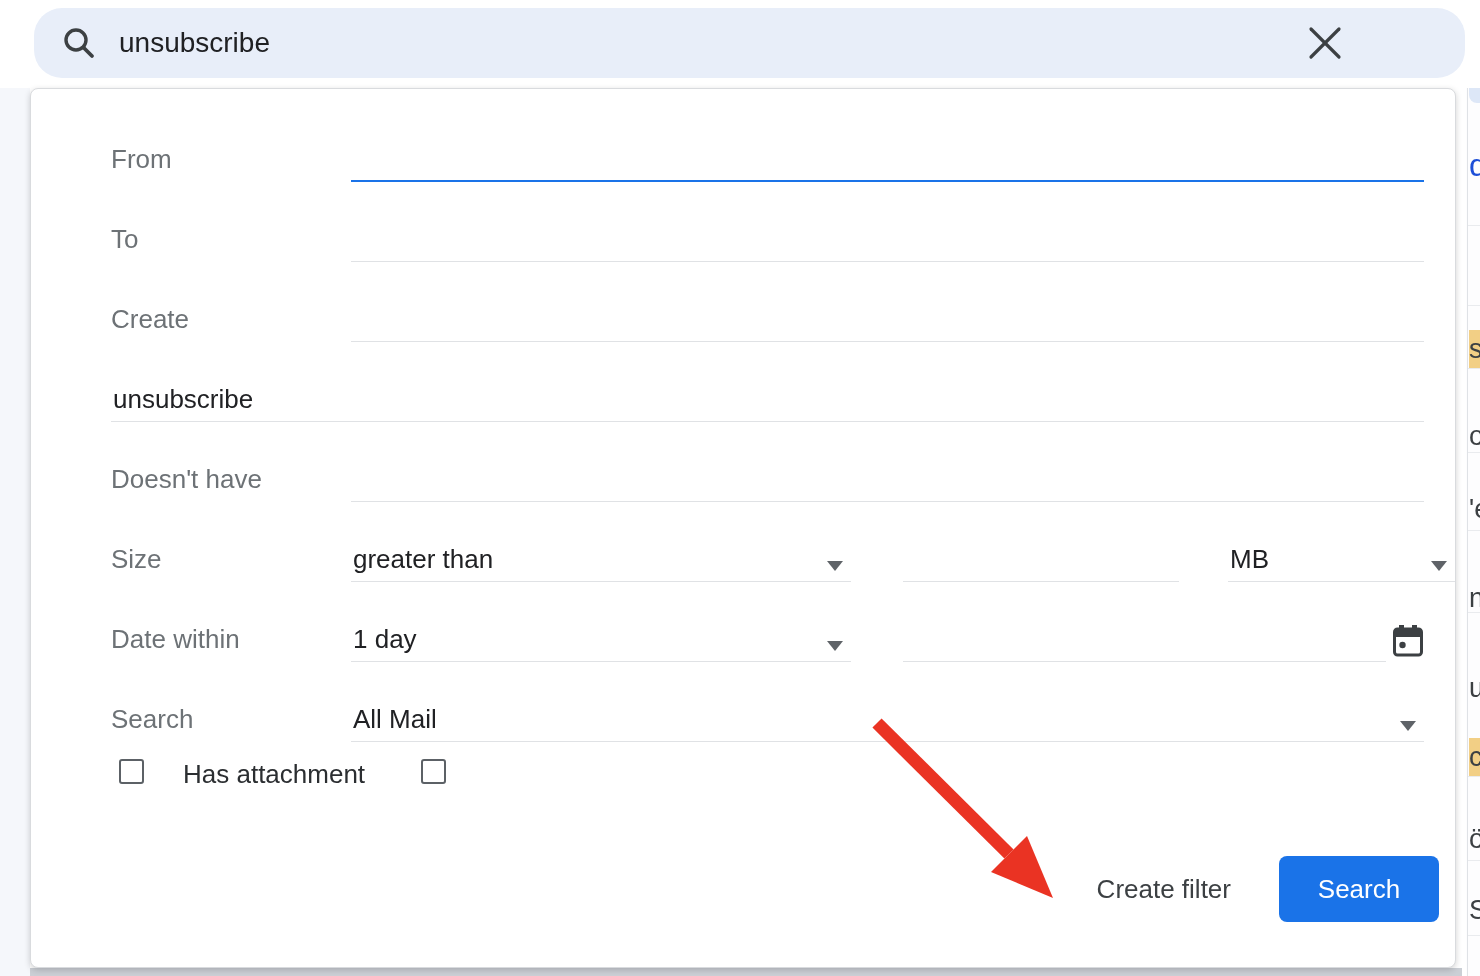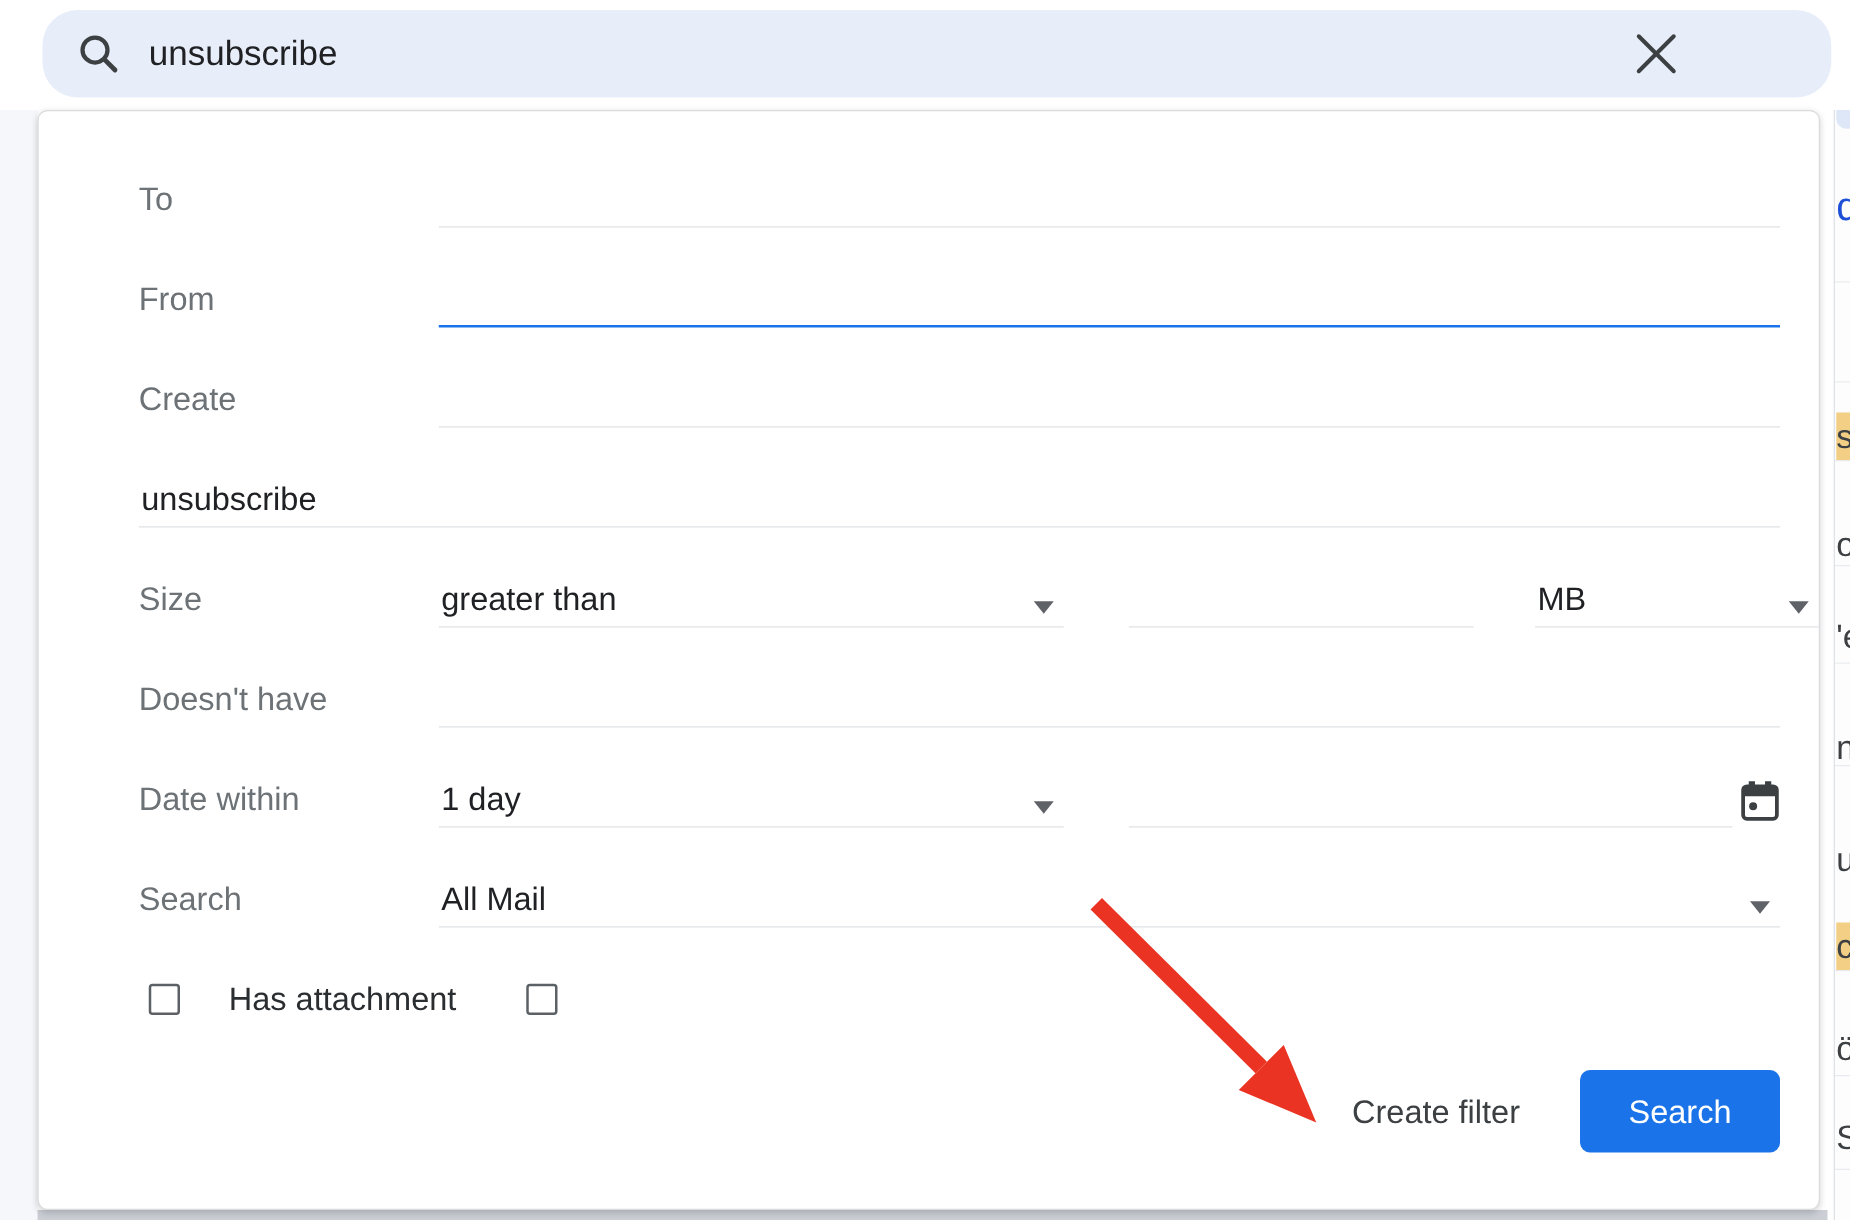--- a/index.html
+++ b/index.html
@@ -77,30 +77,30 @@
   }
   .spacer52 { width:52px; flex:0 0 52px; }
   .spacer49 { width:49px; flex:0 0 49px; }
   .amt { width:276px; flex:0 0 276px; height:46px; border-bottom:1px solid #e0e2e5; }
   .amt input { width:100%; height:100%; border:none; outline:none; background:transparent; font-size:26px; }
   .datewrap { flex:1; height:46px; display:flex; align-items:flex-end; }
   .datewrap .datefield { flex:1; height:46px; border-bottom:1px solid #e0e2e5; }
   .datewrap .datefield input { width:100%; height:100%; border:none; outline:none; background:transparent; font-size:26px; }
   .datewrap .cal { flex:0 0 auto; margin:0 0 4px 6px; cursor:pointer; }
 
-  .checkrow { height:80px; display:flex; align-items:center; padding-left:88px; }
+  .checkrow { height:80px; display:flex; padding-left:88px; }
   .cbox {
     width:25px; height:25px; border:2.5px solid #5c6166; border-radius:3px;
     background:#fff; cursor:pointer; flex:0 0 auto;
   }
   .cbox-label { margin-left:39px; font-size:26px; color:#2b2e31; }
   .cbox2 { margin-left:56px; }
 
   .actions {
-    position:absolute; right:31px; bottom:45px;
+    position:absolute; right:16px; bottom:45px;
     display:flex; align-items:center;
   }
   .create-filter { font-size:26px; color:#3c4043; cursor:pointer; }
   .search-btn {
     margin-left:48px; width:160px; height:66px; border:none; border-radius:8px;
     background:#1a73e8; color:#ffffff; font-size:26px; font-weight:500;
     font-family:"Liberation Sans", sans-serif; cursor:pointer;
   }
 
   .arrow-overlay {
@@ -147,69 +147,69 @@
     <svg width="34" height="34" viewBox="0 0 34 34">
       <line x1="3" y1="3" x2="31" y2="31" stroke="#3c4043" stroke-width="3.2" stroke-linecap="round"></line>
       <line x1="31" y1="3" x2="3" y2="31" stroke="#3c4043" stroke-width="3.2" stroke-linecap="round"></line>
     </svg>
   </div>
 </div>
 
 <div class="panel">
 
   <div class="row">
-    <div class="lab">To</div>
-    <div class="fieldwrap">
-      <input type="text" value="" style="">
-    </div>
-  </div>
-
-  <div class="row">
     <div class="lab">From</div>
     <div class="fieldwrap focused">
       <input type="text" value="" style="">
     </div>
   </div>
 
   <div class="row">
+    <div class="lab">To</div>
+    <div class="fieldwrap">
+      <input type="text" value="" style="">
+    </div>
+  </div>
+
+  <div class="row">
     <div class="lab">Create</div>
     <div class="fieldwrap">
       <input type="text" value="" style="">
     </div>
   </div>
 
   <div class="row">
     <div class="fieldwrap">
       <input type="text" value="unsubscribe" style="">
+    </div>
+  </div>
+
+  <div class="row">
+    <div class="lab">Doesn't have</div>
+    <div class="fieldwrap">
+      <input type="text" value="" style="">
     </div>
   </div>
 
   <div class="row">
     <div class="lab">Size</div>
     <div class="multi">
       <div class="select" style="width:500px">
         <span class="sel-text">greater than</span>
         <span class="tri"></span>
       </div>
       <div class="spacer52"></div>
       <div class="amt">
         <input type="text" value="" style="">
       </div>
       <div class="spacer49"></div>
       <div class="select" style="width:227px">
         <span class="sel-text">MB</span>
         <span class="tri"></span>
       </div>
-    </div>
-  </div>
-
-  <div class="row">
-    <div class="lab">Doesn't have</div>
-    <div class="fieldwrap">
-      <input type="text" value="" style="">
     </div>
   </div>
 
   <div class="row">
     <div class="lab">Date within</div>
     <div class="multi">
       <div class="select" style="width:500px">
         <span class="sel-text">1 day</span>
         <span class="tri"></span>
       </div>

